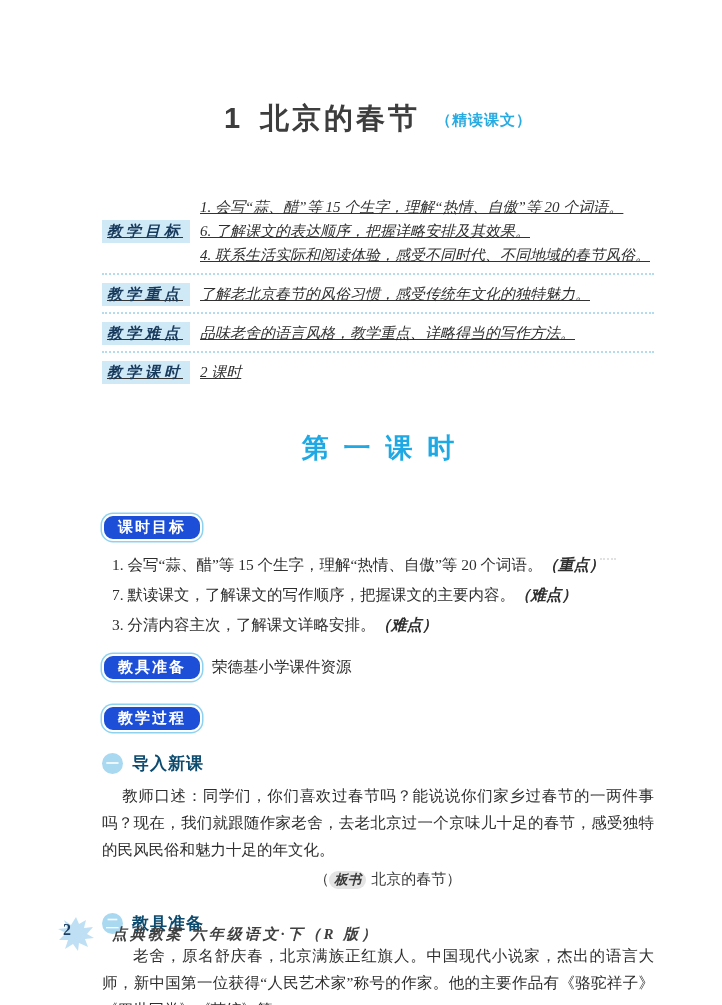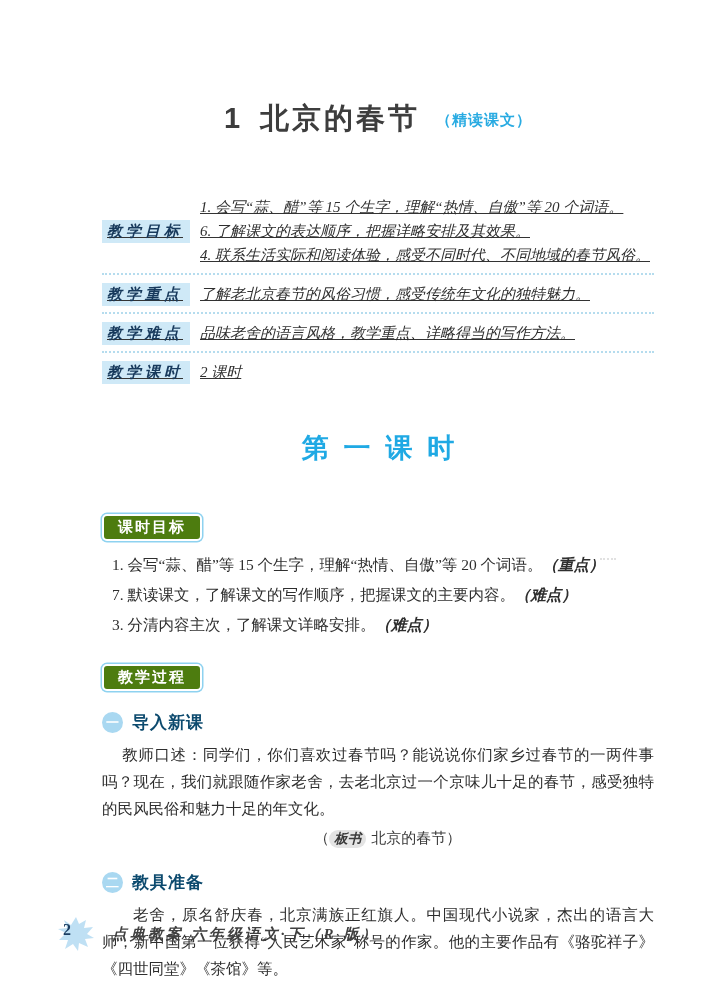--- a/index.html
+++ b/index.html
@@ -31,23 +31,23 @@
 
   
   .lesson-period {
     margin-top:46px; text-align:center;
     font:bold 27px "Liberation Sans",sans-serif; color:#1fa9e4;
     letter-spacing:0.55em; text-indent:0.55em;
   }
 
   
   .pill {
-    display:inline-block; background:#4d7c0f; color:#fff;
+    display:inline-block; background:#1d4ed8; color:#fff;
     font:bold 15px "Liberation Sans",sans-serif; letter-spacing:2px;
-    padding:2px 14px; border:2px solid #ffffff; border-radius:5px;
+    padding:2px 14px; border:2px solid #ffffff; border-radius:11px;
     box-shadow:0 0 0 1.5px #8ed2f0;
   }
 
   
   .objectives { margin-top:48px; }
   .obj-list { margin-top:9px; margin-left:10px; }
   .obj-item { font:15.5px "Liberation Serif",serif; color:#2e2e2e; line-height:30px; }
   .obj-tag  { font-style:italic; font-weight:bold; }
 
   
@@ -145,20 +145,24 @@
 
     <section class="objectives">
       <span class="pill">课时目标</span>
       <div class="obj-list">
         <p class="obj-item"><span>1. 会写“蒜、醋”等 15 个生字，理解“热情、自傲”等 20 个词语。</span><span class="obj-tag">（重点）</span></p>
         <p class="obj-item"><span>7. 默读课文，了解课文的写作顺序，把握课文的主要内容。</span><span class="obj-tag">（难点）</span></p>
         <p class="obj-item"><span>3. 分清内容主次，了解课文详略安排。</span><span class="obj-tag">（难点）</span></p>
       </div>
     </section>
 
+    <div class="prep-row">
+      <span class="pill">教具准备</span>
+      <span class="prep-text">荣德基小学课件资源</span>
+    </div>
 
     <div class="process-row">
       <span class="pill">教学过程</span>
     </div>
 
     <section class="teach-section">
       <div class="sec-head">
         <span class="sec-num">一</span>
         <span class="sec-title">导入新课</span>
       </div>

